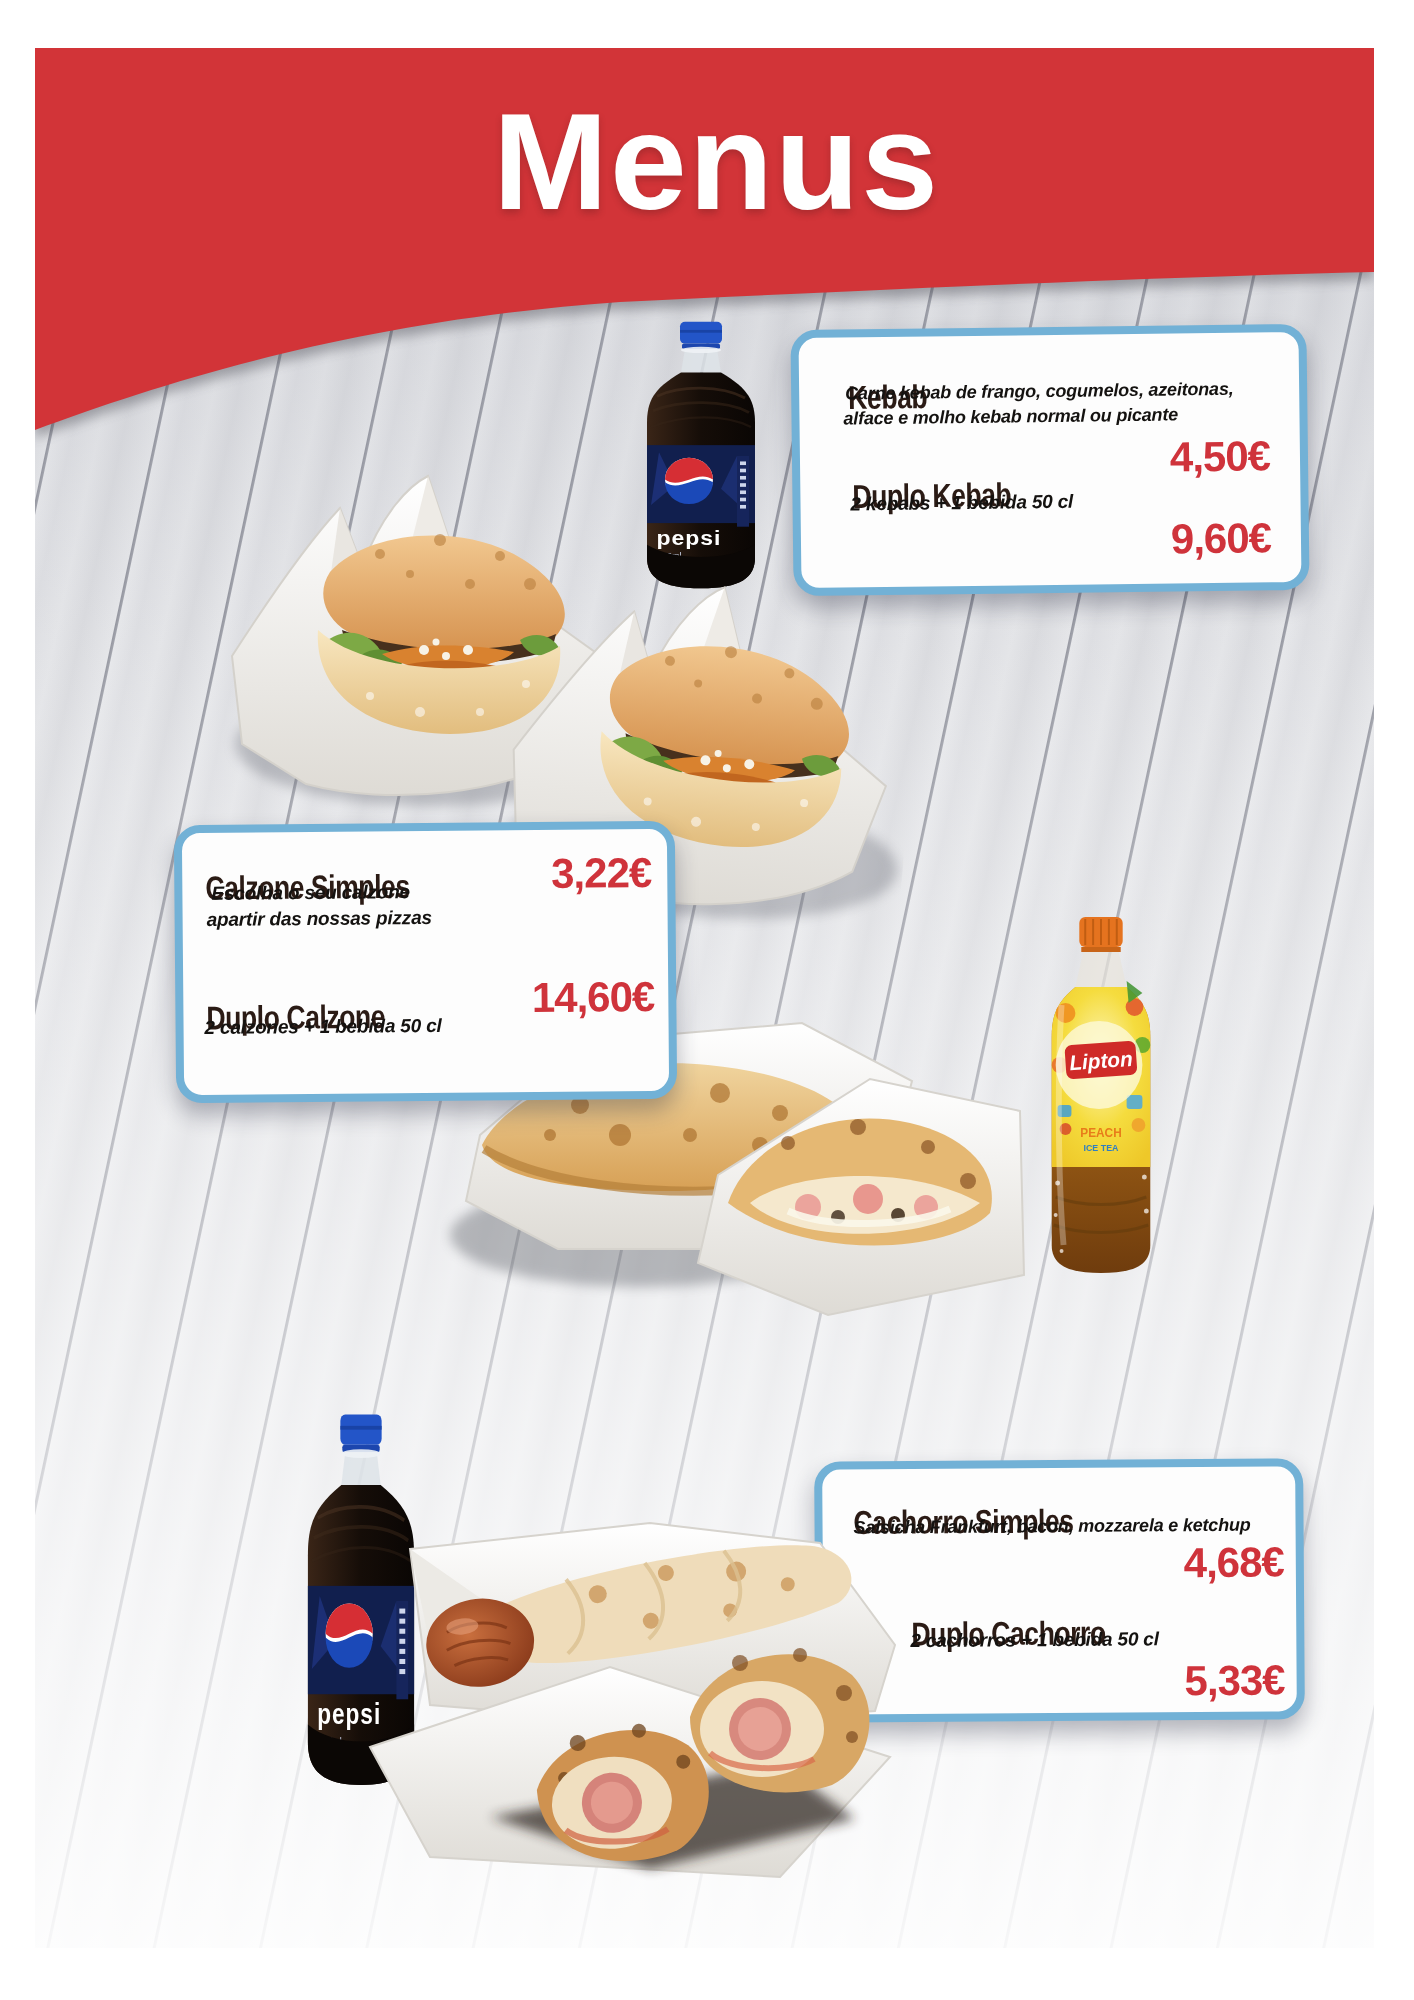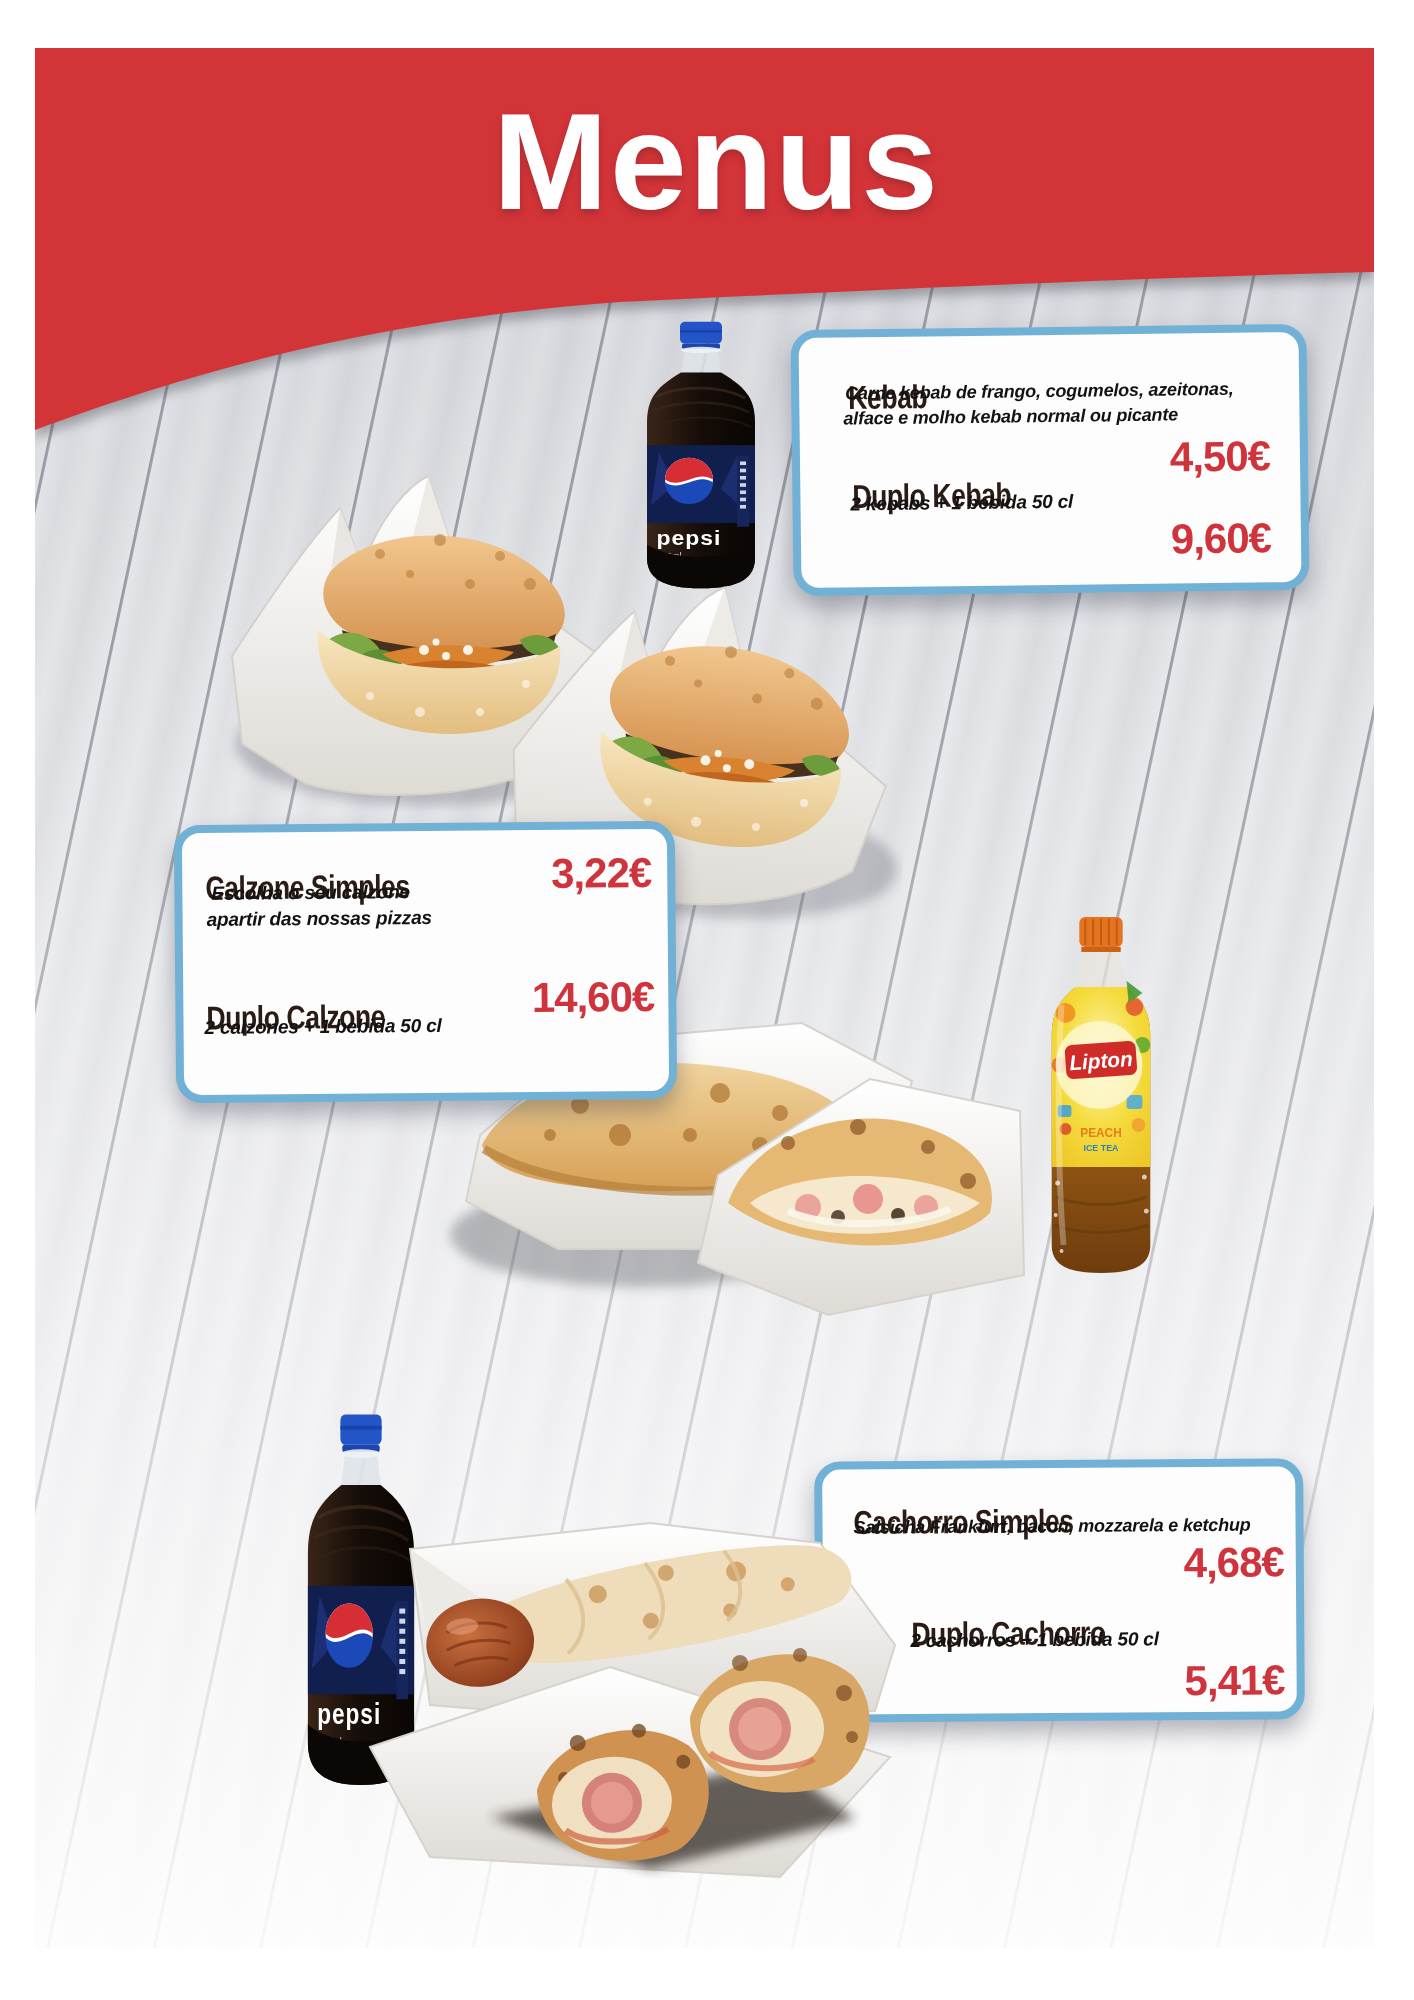--- a/index.html
+++ b/index.html
@@ -303,21 +303,21 @@
   <svg class="art pepsi-2" viewBox="0 0 120 300" preserveAspectRatio="none">
     <use href="#pepsi-bottle"></use>
   </svg>
 
   <section class="card card--cachorro">
     <h2 class="t t1">Cachorro Simples</h2>
     <div class="d d1">Salsicha Frankfurt, bacon, mozzarela e ketchup</div>
     <div class="p p1">4,68€</div>
     <h2 class="t t2">Duplo Cachorro</h2>
     <div class="d d3">2 cachorros + 1 bebida 50 cl</div>
-    <div class="p p2">5,41€</div>
+    <div class="p p2">5,33€</div>
   </section>
 
   <svg class="art photo-cachorro" viewBox="0 0 580 430">
     <path d="M60,34 L300,8 L470,28 L545,130 L525,196 L330,210 L80,190 Z" fill="url(#paperG)" stroke="#d6d3cd" stroke-width="2"></path>
     <path d="M60,34 L140,90 L84,150 Z" fill="#eceae5"></path>
     <g transform="rotate(-6 260 100)">
       <path d="M150,80 C230,52 400,40 466,52 C506,60 516,96 488,112 C418,136 250,150 182,140 C142,134 128,106 150,80 Z" fill="#efdcba"></path>
       <g fill="#c99556" opacity=".75">
         <circle cx="250" cy="78" r="9"></circle>
           <circle cx="320" cy="64" r="8"></circle>

